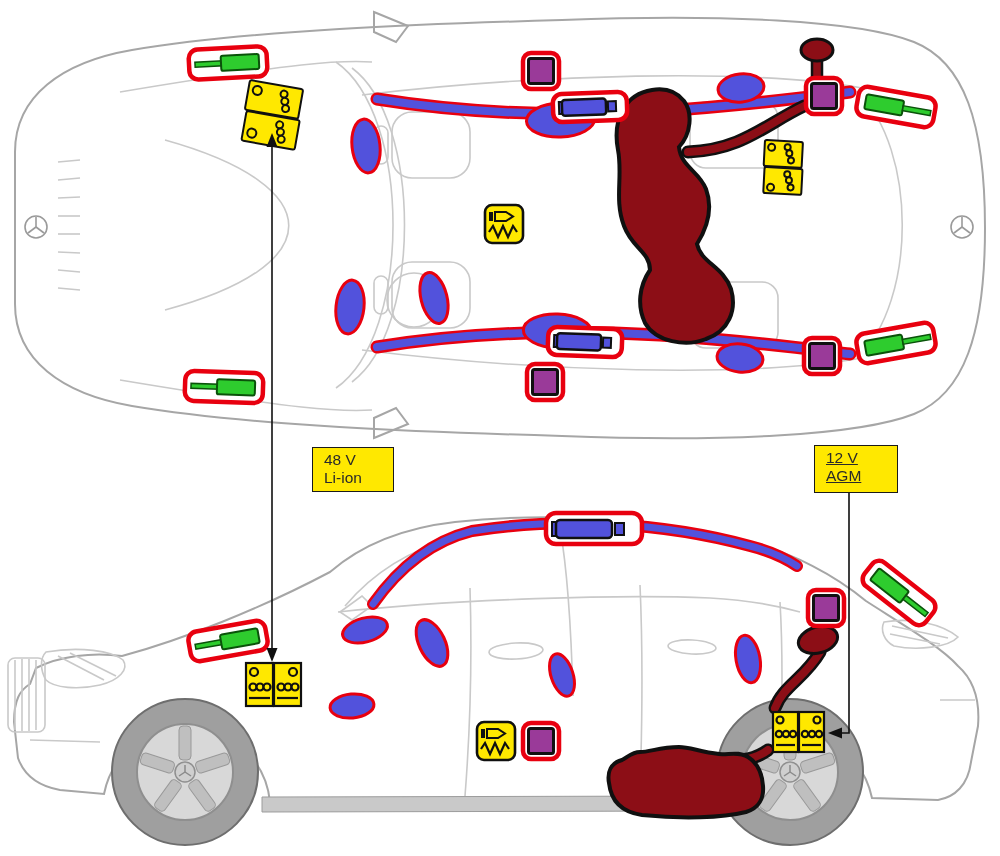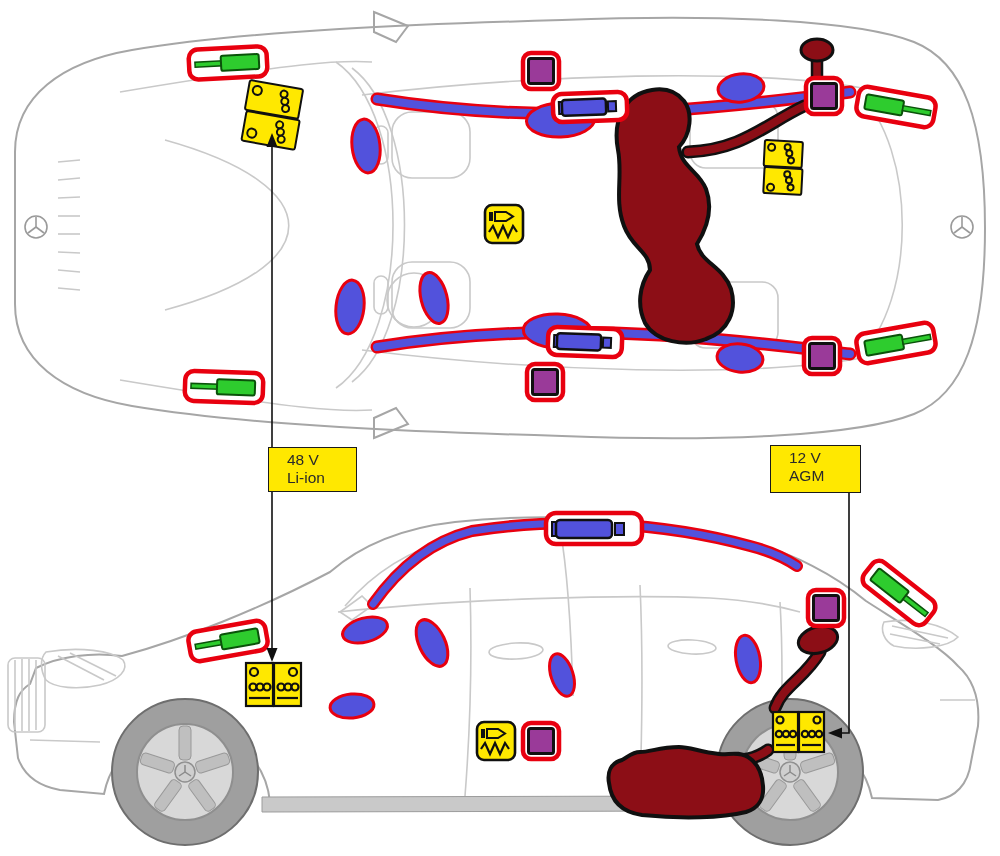--- a/index.html
+++ b/index.html
@@ -1,25 +1,26 @@
 <!DOCTYPE html>
 <html style="--red: #e8000f; --blue: #5252dc; --purple: #9a3a99; --green: #2ecc2e; --green_dark: #0a520a; --yellow: #ffe800; --dark_red: #8c0e16; --ink: #101010; --line_gray: #a6a6a6; --light_gray: #c9c9c9; --wheel_gray: #9f9f9f; --rim_gray: #d8d8d8;"><head>
 <meta charset="utf-8">
 <style>
   html,body{margin:0;padding:0;background:#fff;font-family:"Liberation Sans",sans-serif;}
   .stage{position:relative;width:1000px;height:856px;background:#fff;overflow:hidden;}
   .stage svg{position:absolute;left:0;top:0;}
   .label-box{
     position:absolute;background:var(--yellow);border:1.6px solid #1a1a1a;
-    color:#2a2a2a;font-size:15.5px;line-height:1.18;padding:3px 9px 4px 18px;
+    color:#2a2a2a;font-size:15.5px;line-height:1.18;padding:3px 9px 4px 11px;
     white-space:nowrap;
+    margin-left:44px;
   }
   .label-box span{display:block;}
   #label-48v{left:268px;top:447px;width:60px;height:36px;}
-  #label-12v{left:770px;top:445px;width:62px;height:39px;}
+  #label-12v{left:770px;top:445px;width:62px;height:39px;text-decoration:underline;}
 </style>
 </head>
 <body>
 
 <div class="stage">
 
 <svg width="1000" height="856" viewBox="0 0 1000 856">
 
   <defs>
     <g id="wheel">

